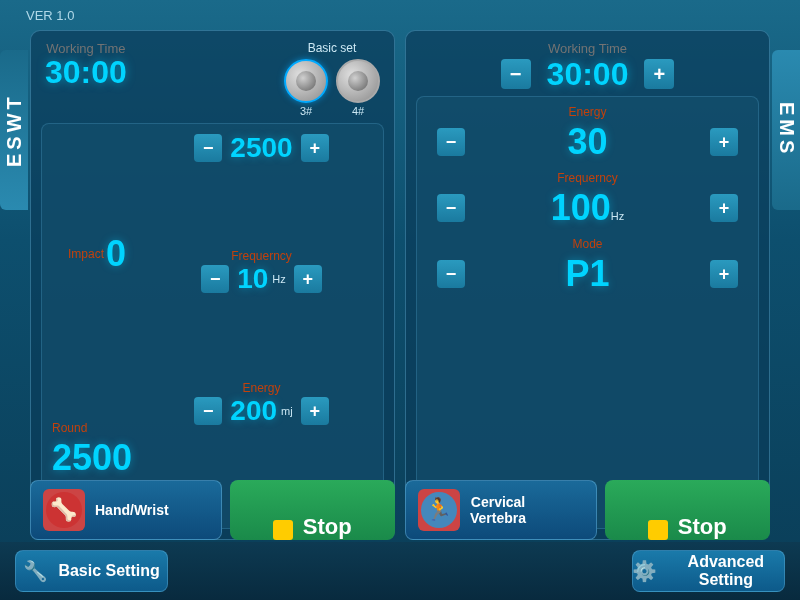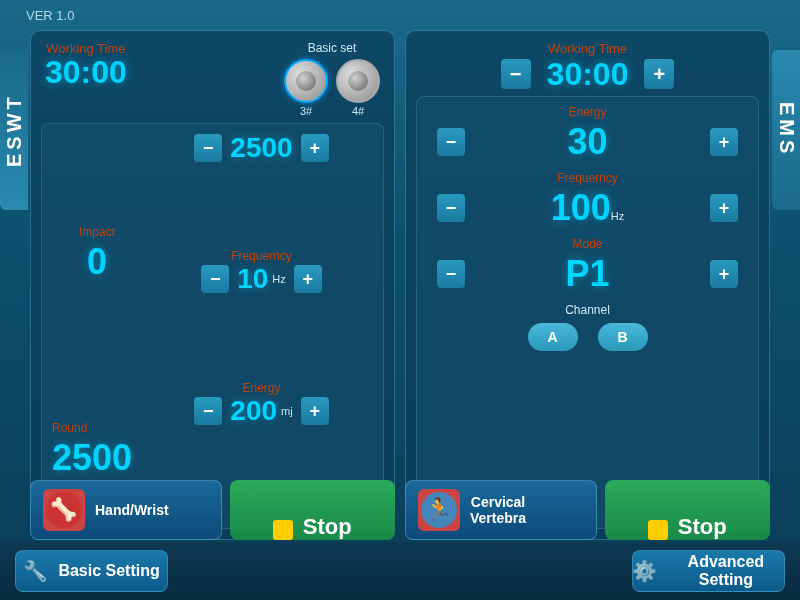--- a/index.html
+++ b/index.html
@@ -75,21 +75,21 @@
 
     
     .panel-header {
       display: flex;
       align-items: flex-start;
       justify-content: space-between;
       padding: 0 4px;
     }
 
     .working-time-label {
-      color: #c2410c;
+      color: #737373;
       font-size: 13px;
       text-align: center;
     }
 
     .time-display {
       color: #00d4ff;
       font-size: 32px;
       font-weight: bold;
       text-shadow: 0 0 10px rgba(0,212,255,0.5);
       line-height: 1;
@@ -154,21 +154,20 @@
       grid-template-columns: 90px 1fr;
       grid-template-rows: auto auto auto;
       gap: 4px 8px;
       flex: 1;
     }
 
     .impact-block {
       grid-row: 1 / 3;
       grid-column: 1;
       display: flex;
-      flex-direction: column;
       align-items: center;
       justify-content: center;
       gap: 2px;
     }
     .round-block {
       grid-row: 3;
       grid-column: 1;
       display: flex;
       flex-direction: column;
       align-items: flex-start;
@@ -515,27 +514,20 @@
 
       <div class="right-row">
         <div class="field-label">Mode</div>
         <div style="width:100%;display:flex;align-items:center;justify-content:space-between;padding:0 8px;">
           <button class="ctrl-btn">−</button>
           <span class="field-value-large">P1</span>
           <button class="ctrl-btn">+</button>
         </div>
       </div>
 
-      <div class="right-row">
-        <div class="channel-label">Channel</div>
-        <div class="channel-row">
-          <button class="channel-btn channel-btn-a">A</button>
-          <button class="channel-btn channel-btn-b">B</button>
-        </div>
-      </div>
 
     </div>
   </div>
 
 </div>
 
 <div class="bottom-area">
 
   <div class="action-panel">
     <button class="preset-btn">

